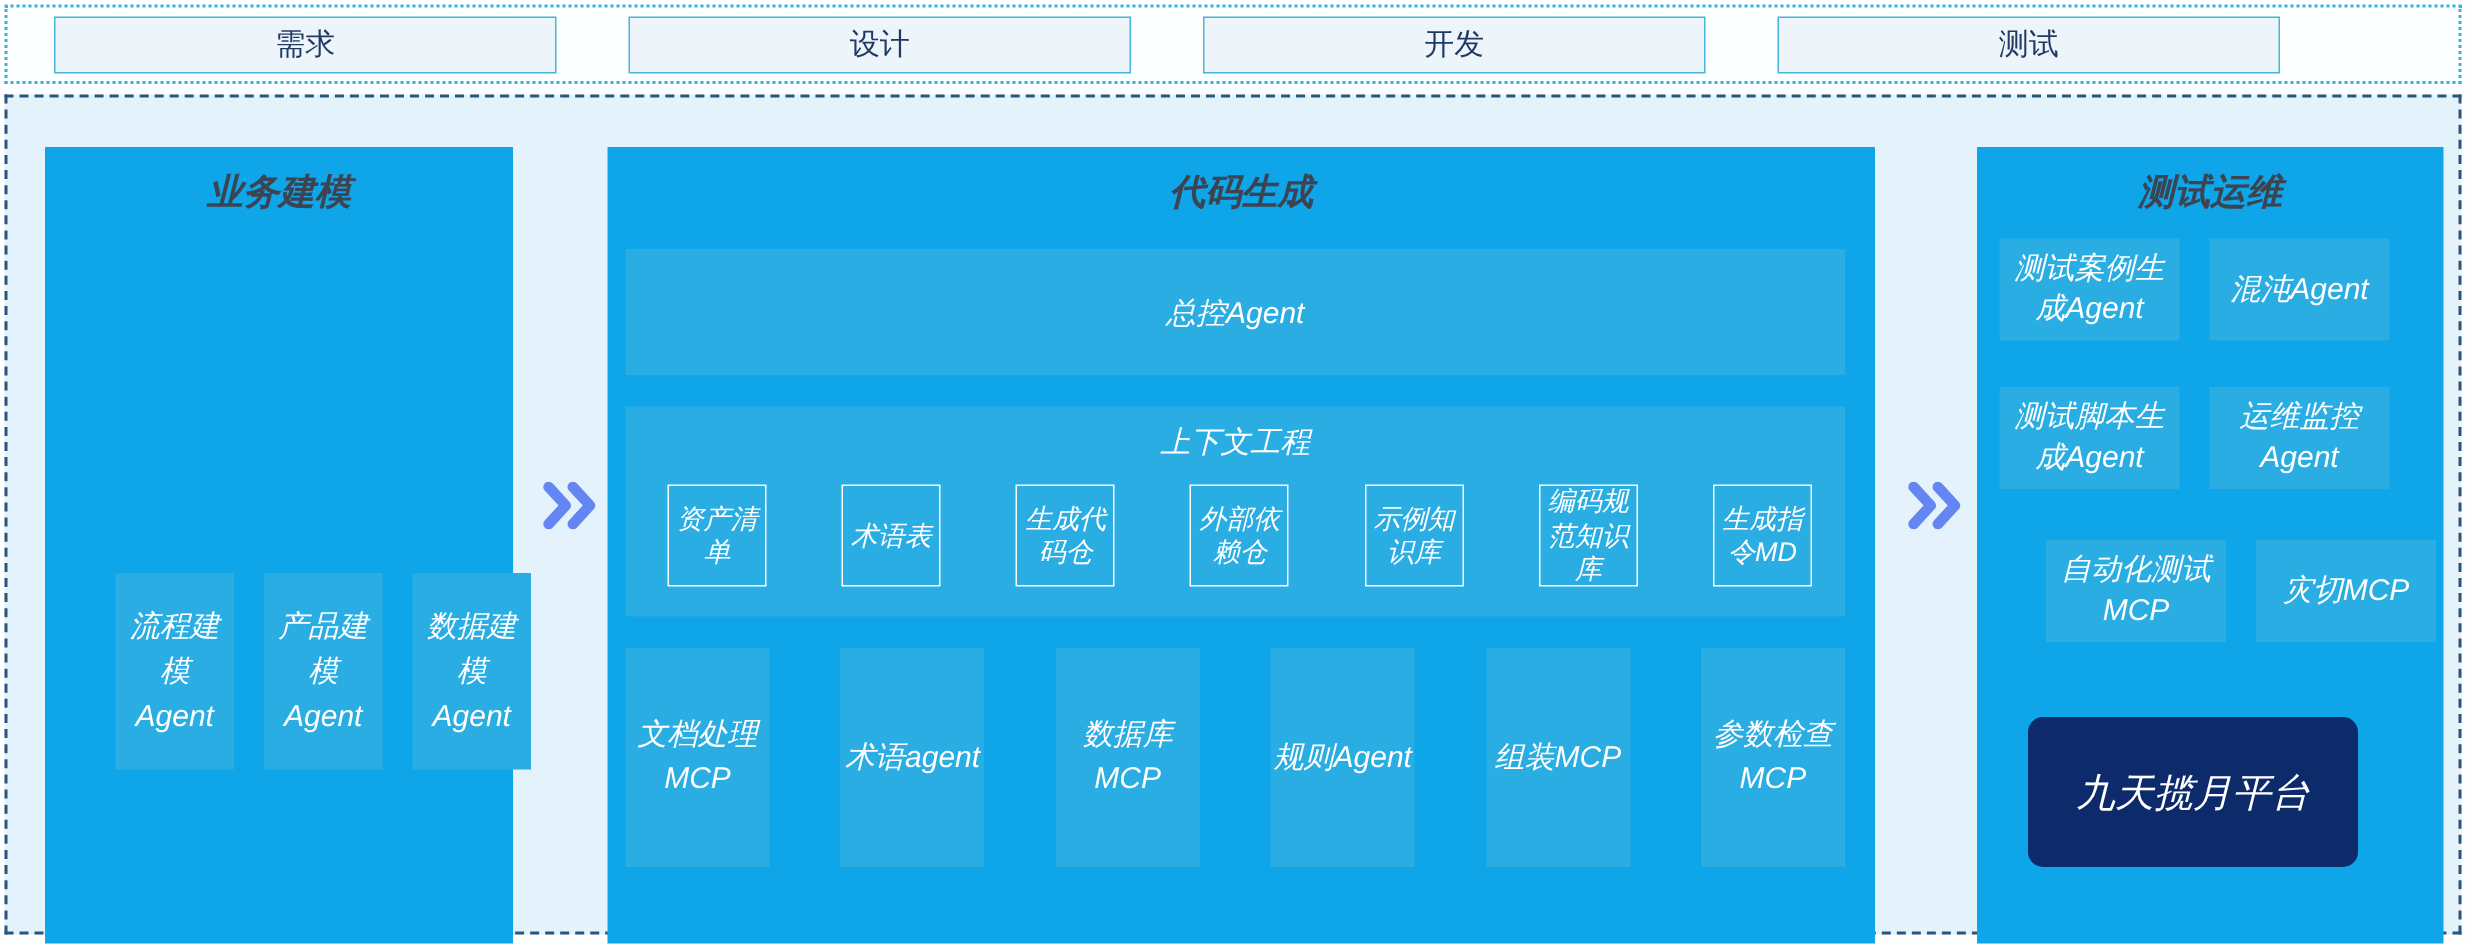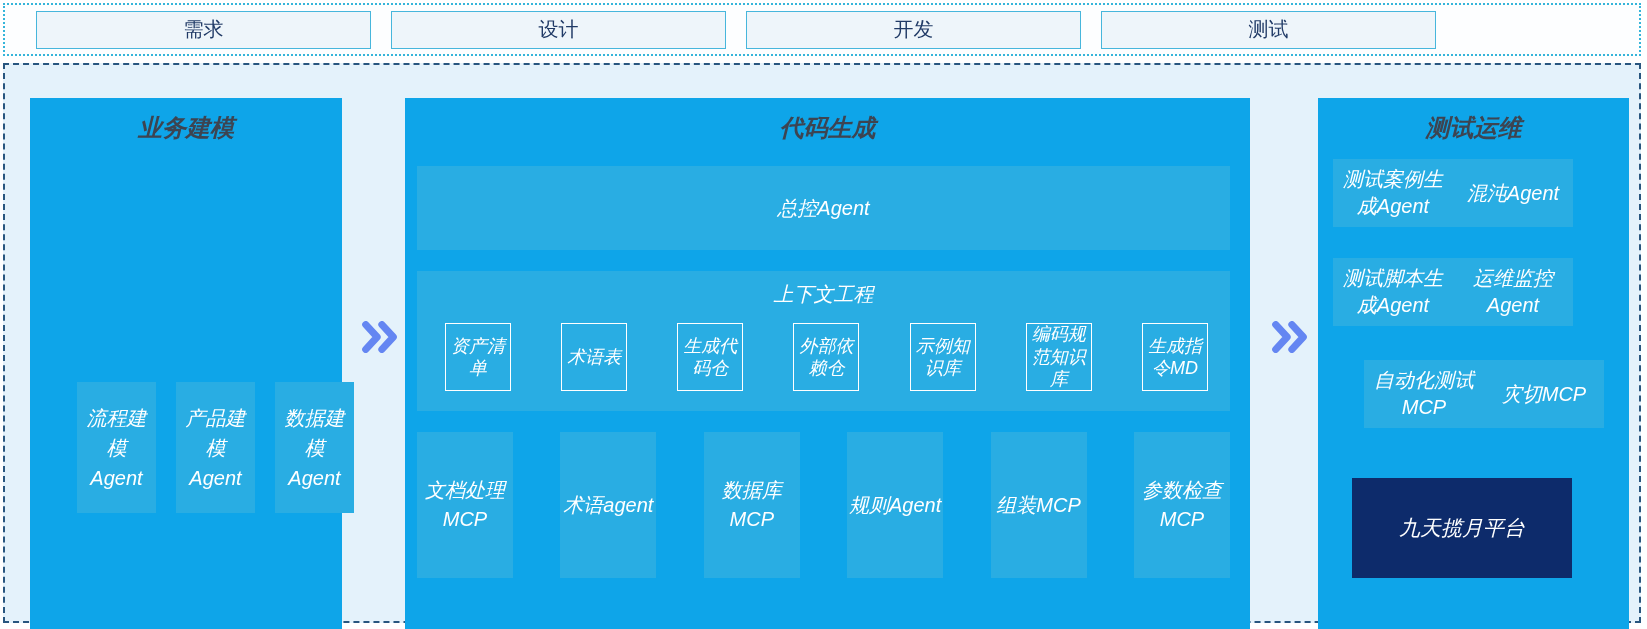--- a/index.html
+++ b/index.html
@@ -3,21 +3,21 @@
 <meta charset="utf-8">
 <style>
   * { margin:0; padding:0; box-sizing:border-box; }
   html,body { width:1647px; height:629px; background:#ffffff;
     font-family:"Liberation Sans","DejaVu Sans",sans-serif; }
   body { position:relative; overflow:hidden; }
 
   
   .top-strip { position:absolute; left:3px; top:3px; width:1638px; height:53px;
     border:2px dotted #35b5da; background:#fdfeff;
-    display:flex; align-items:center; gap:20px; padding-left:31px; }
+    display:flex; align-items:center; gap:48px; padding-left:31px; }
   .stage-box { width:335px; height:38px; background:#eef5fa; border:1px solid #47b6dc;
     display:flex; align-items:center; justify-content:center;
     font-size:20px; color:#203a66; }
 
   
   .main { position:absolute; left:3px; top:63px; width:1638px; height:560px;
     border:2px dashed #28567f; background:#e4f2fb; }
 
   .panel { position:absolute; top:33px; height:560px; background:#0ea5e9;font-style:italic; }
   .panel-left  { left:25px;   width:312px; }
@@ -55,28 +55,28 @@
   .context-box { width:66px; border:1px solid #ffffff; background:#29ade3;
     display:flex; align-items:center; justify-content:center; text-align:center;
     font-size:18px; line-height:1.25; word-break:break-word; }
   .tool-row { position:absolute; left:12px; top:334px; width:813px; height:146px;
     display:flex; justify-content:space-between; }
   .tool-box { width:96px; background:#29ade3; color:#fff; display:flex;
     align-items:center; justify-content:center; text-align:center;
     font-size:20px; line-height:1.45; word-break:break-word; }
 
   
-  .rp-row { position:absolute; left:15px; display:flex; }
+  .rp-row { position:absolute; left:15px; display:flex; gap:20px; }
   .rp-row-1 { top:61px; } .rp-row-2 { top:160px; } .rp-row-3 { top:262px;padding-left:31px; }
   .rp-box { width:120px; height:68px; background:#29ade3; color:#fff;
     display:flex; align-items:center; justify-content:center; text-align:center;
     font-size:20px; line-height:1.35; padding:0 3px; word-break:break-word; }
   .platform-box { position:absolute; left:34px; top:380px; width:220px; height:100px;
-    background:#0d2b6b; border-radius:0; color:#fff; display:flex;
-    align-items:center; justify-content:center; font-size:21px; }
+    background:#0d2b6b; border-radius:10px; color:#fff; display:flex;
+    align-items:center; justify-content:center; font-size:26px; }
 </style>
 </head>
 <body>
 
 <div class="top-strip">
   <div class="stage-box">需求</div>
   <div class="stage-box">设计</div>
   <div class="stage-box">开发</div>
   <div class="stage-box">测试</div>
 </div>

